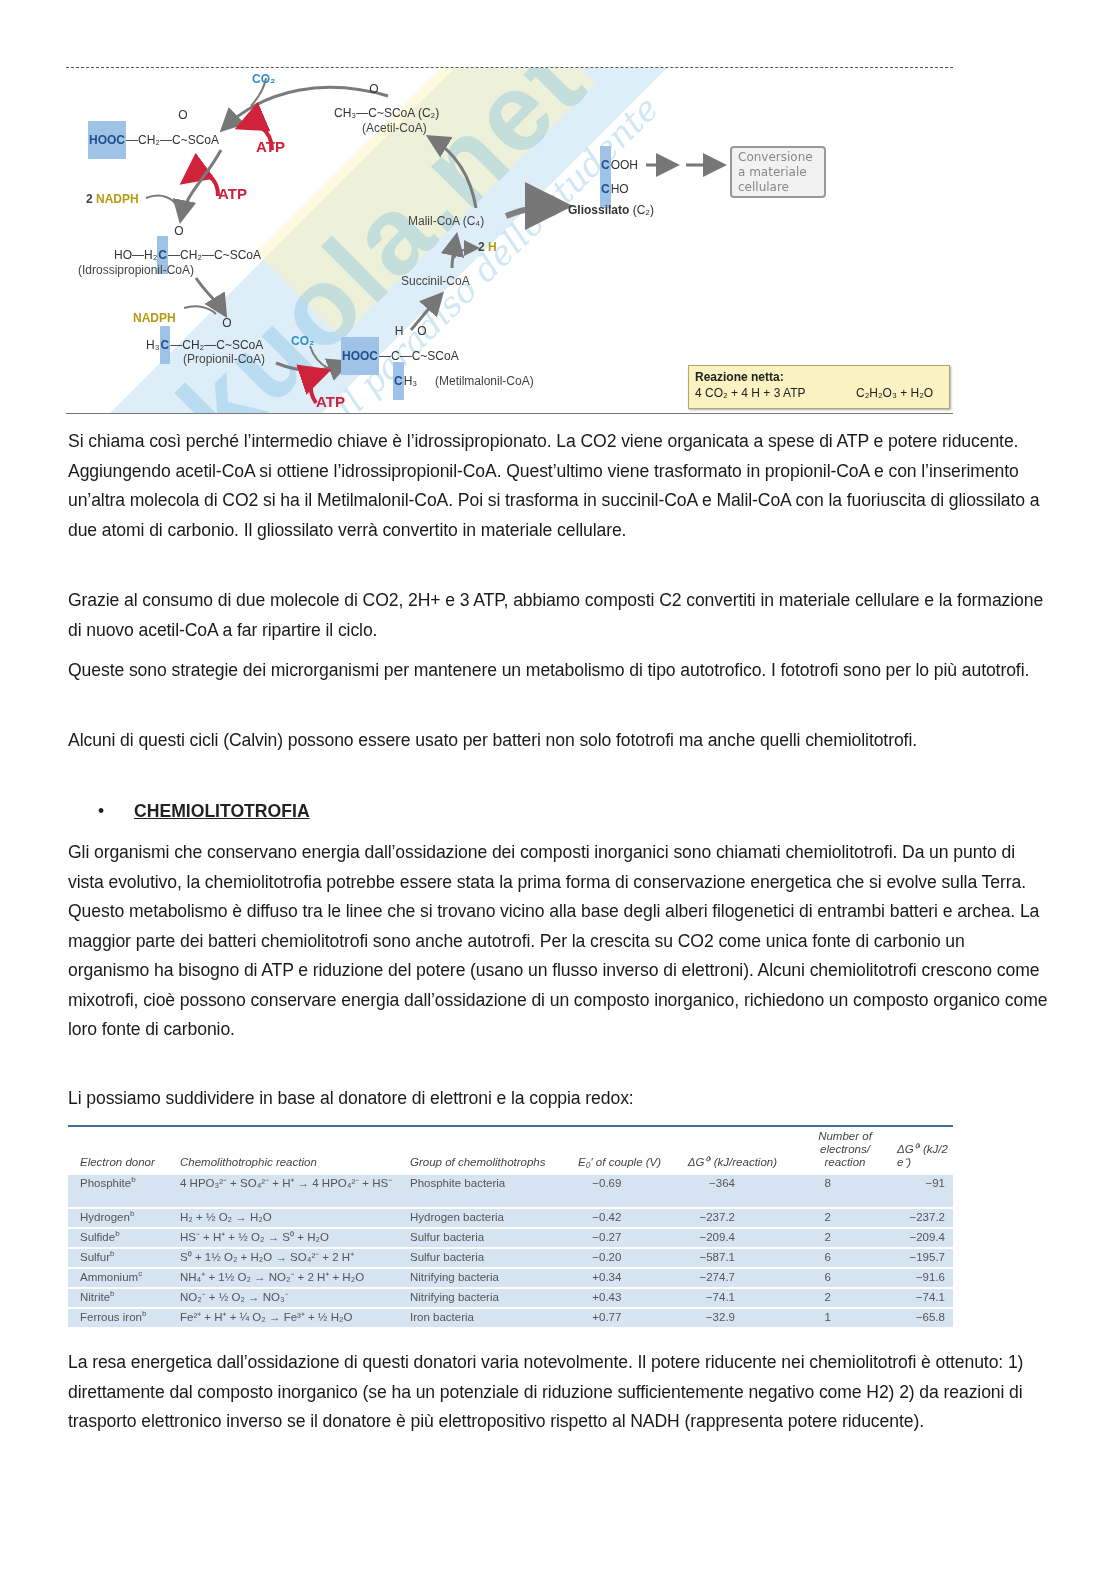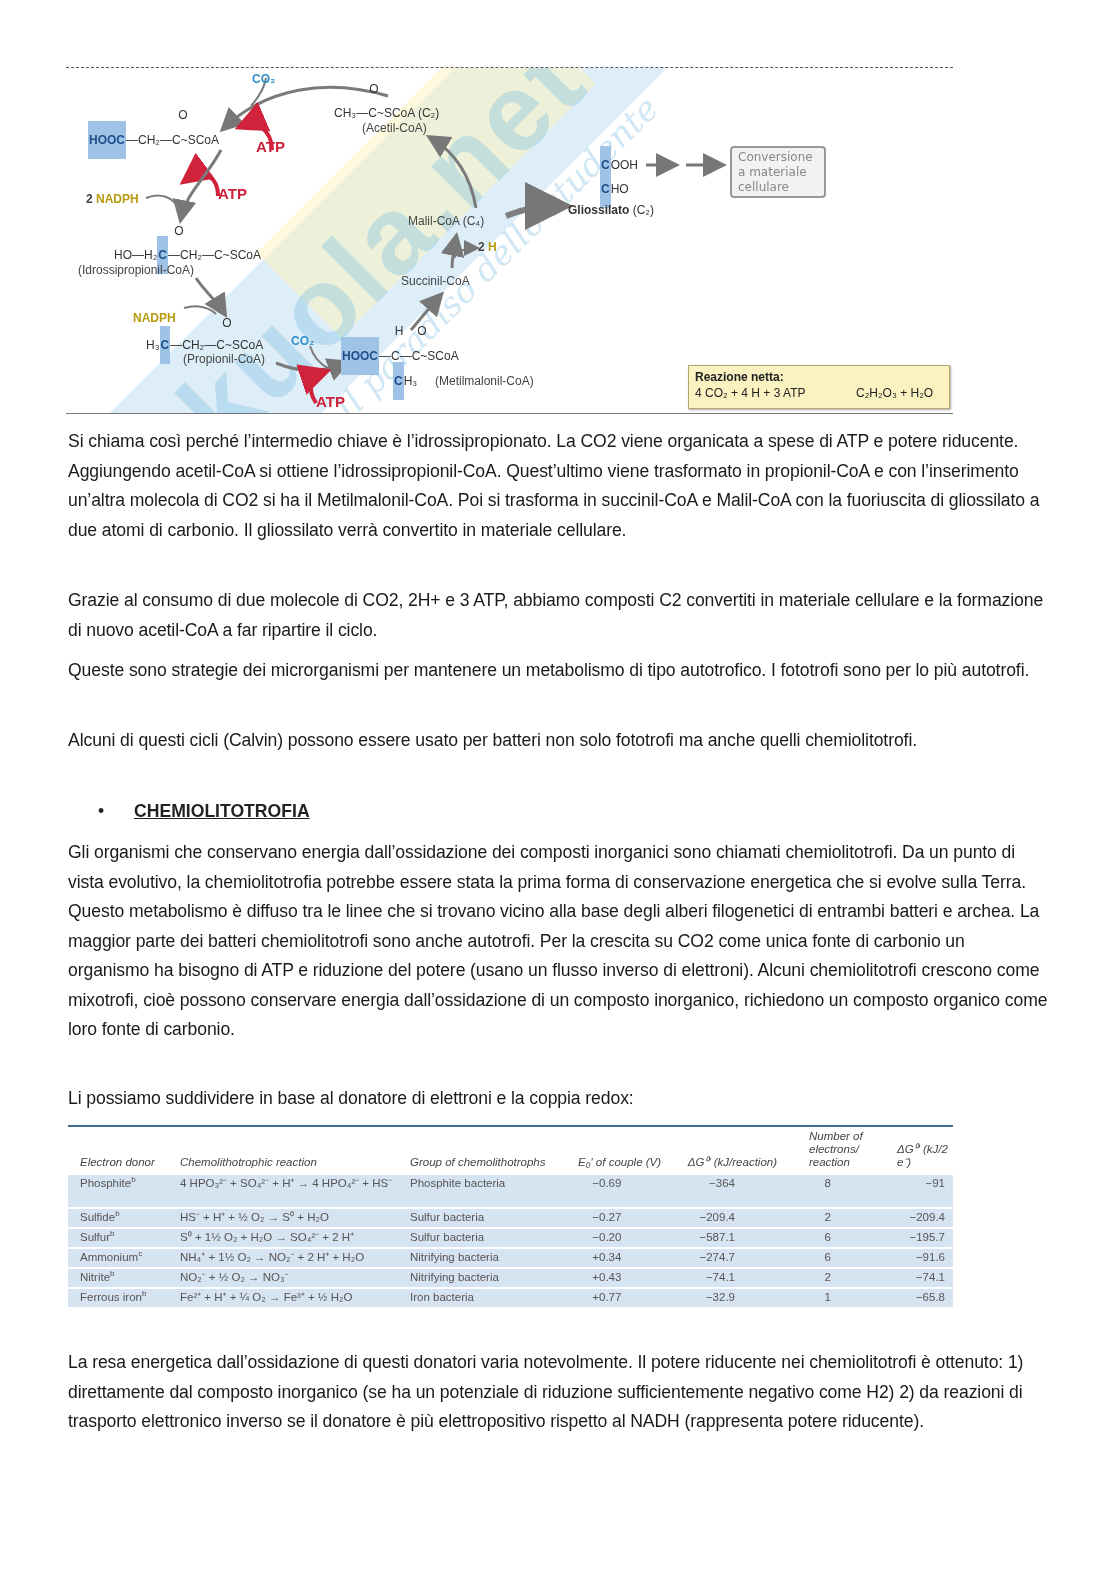--- a/index.html
+++ b/index.html
@@ -199,35 +199,44 @@
 
 <div class="table-wrap">
   <table>
     <thead>
       <tr>
         <th style="width:84px;">Electron donor</th>
         <th style="width:214px;">Chemolithotrophic reaction</th>
         <th style="width:152px;">Group of chemolithotrophs</th>
         <th>E₀′ of couple (V)</th>
         <th>ΔG⁰′ (kJ/reaction)</th>
-        <th style="width:72px;">Number of electrons/ reaction</th>
+        <th style="width:72px;text-align:center;">Number of electrons/ reaction</th>
         <th style="width:52px;">ΔG⁰′ (kJ/2 e⁻)</th>
       </tr>
     </thead>
     <tbody>
       <tr style="height:34px;">
         <td><span>Phosphite</span><sup>b</sup></td>
         <td>4 HPO₃²⁻ + SO₄²⁻ + H⁺ → 4 HPO₄²⁻ + HS⁻</td>
         <td>Phosphite bacteria</td>
         <td class="num c5">−0.69</td>
         <td class="num c6">−364</td>
         <td class="num c7">8</td>
         <td class="num c8">−91</td>
       </tr>
       <tr>
+        <td><span>Hydrogen</span><sup>b</sup></td>
+        <td>H₂ + ½ O₂ → H₂O</td>
+        <td>Hydrogen bacteria</td>
+        <td class="num c5">−0.42</td>
+        <td class="num c6">−237.2</td>
+        <td class="num c7">2</td>
+        <td class="num c8">−237.2</td>
+      </tr>
+      <tr>
         <td><span>Sulfide</span><sup>b</sup></td>
         <td>HS⁻ + H⁺ + ½ O₂ → S⁰ + H₂O</td>
         <td>Sulfur bacteria</td>
         <td class="num c5">−0.27</td>
         <td class="num c6">−209.4</td>
         <td class="num c7">2</td>
         <td class="num c8">−209.4</td>
       </tr>
       <tr>
         <td><span>Sulfur</span><sup>b</sup></td>

